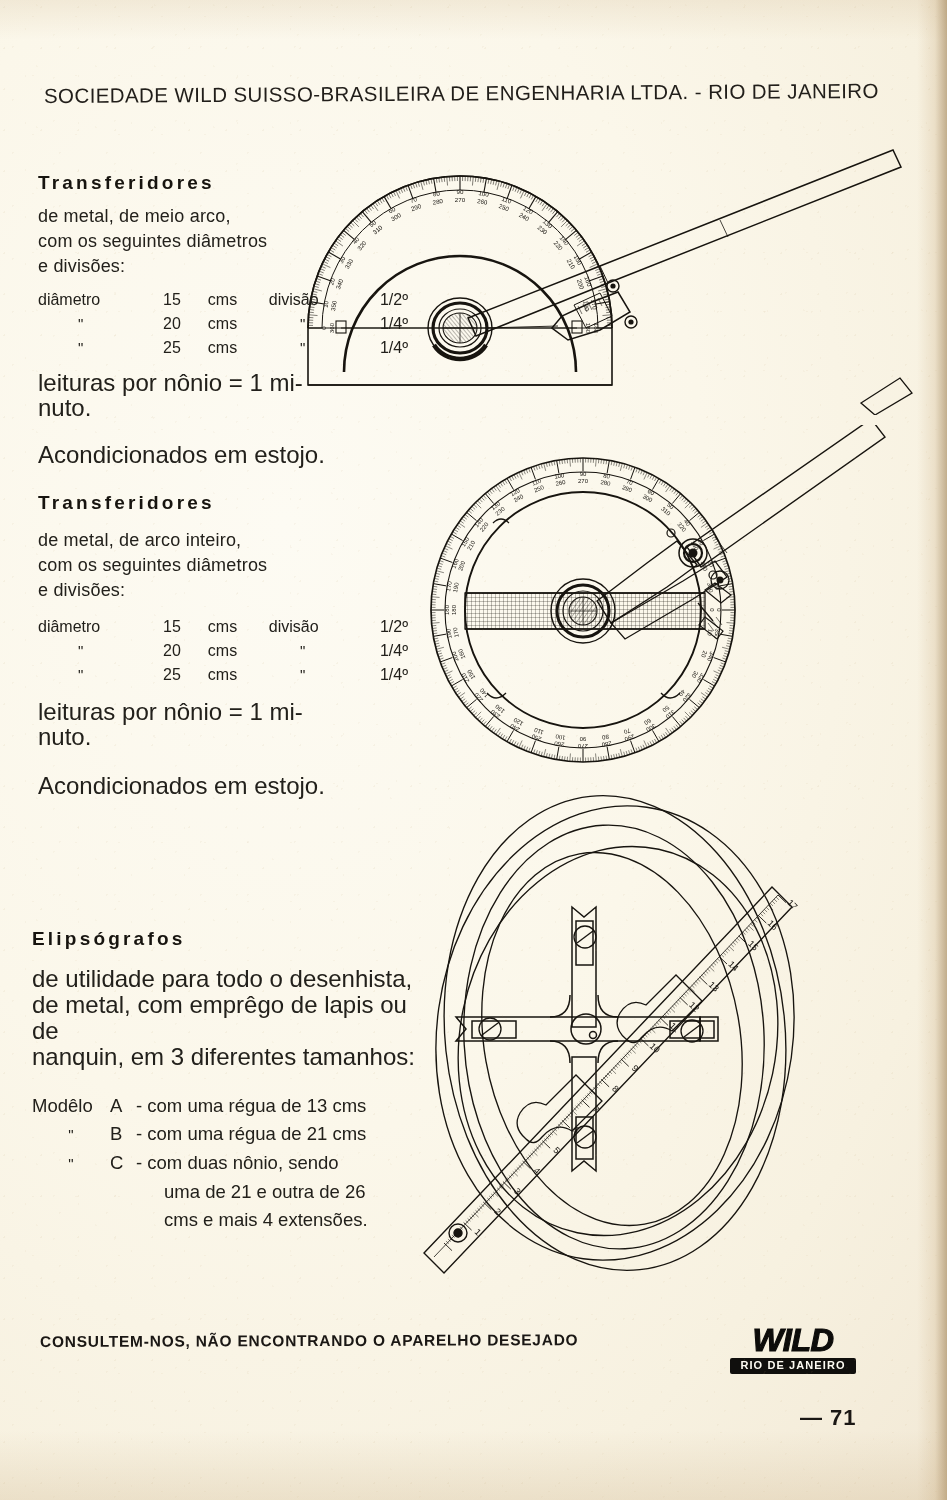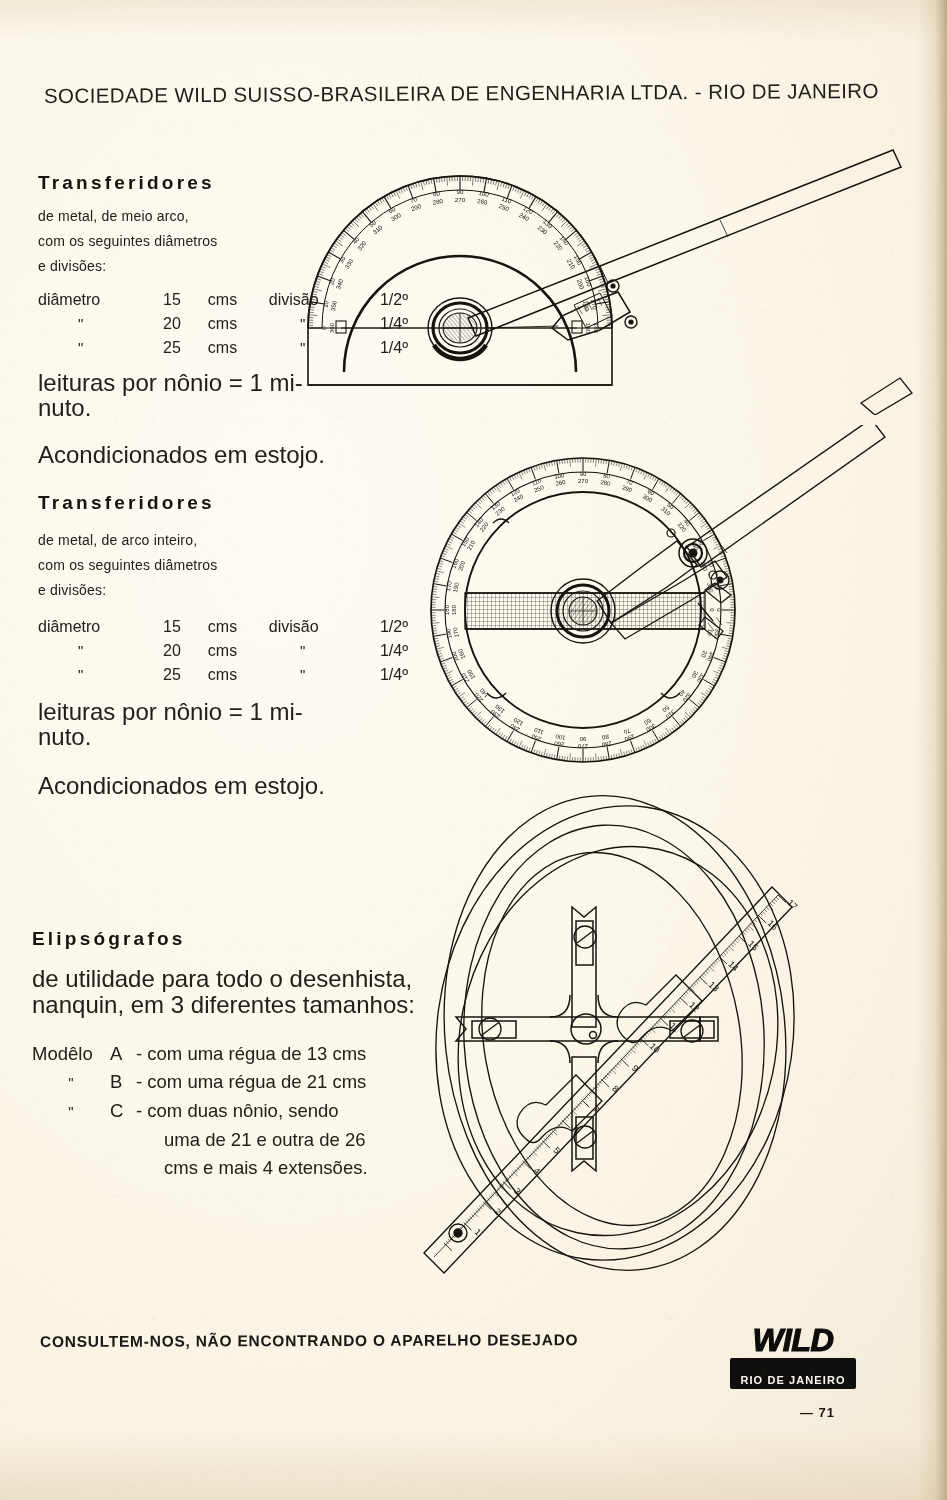--- a/index.html
+++ b/index.html
@@ -54,21 +54,21 @@
     transform-origin:left center;
   }
 
   
   .col{position:absolute;left:38px;width:370px;}
   .sec-title{
     font-size:19px;font-weight:bold;letter-spacing:3.2px;
     color:#17140f;margin:0 0 10px 0;
   }
   .body-lg{
-    font-size:14px;line-height:25px;color:#22201b;
+    font-size:18px;line-height:25px;color:#22201b;
     letter-spacing:.2px;
   }
   .body-lg .ln{white-space:nowrap;}
   .spread{display:flex;justify-content:space-between;}
   .spec{
     font-size:16px;line-height:24px;color:#22201b;
     margin-top:9px;
   }
   .spec-row{display:flex;white-space:nowrap;gap:20px;}
   .c-label{width:96px;display:inline-block;}
@@ -104,25 +104,25 @@
     font-size:31px;font-weight:bold;font-style:italic;
     letter-spacing:-0.5px;color:#0d0c0a;line-height:1;
     text-align:center;
     font-family:"Liberation Sans", sans-serif;
     -webkit-text-stroke:1.1px #0d0c0a;
     transform:scaleX(1.05);
   }
   .logo-bar{
     margin-top:2px;background:#100f0d;color:#fdfbf3;
     font-size:11px;font-weight:bold;letter-spacing:1.1px;
-    text-align:center;padding:16px 0 3px 0;border-radius:2px;
+    text-align:center;padding:1px 0 3px 0;border-radius:2px;
   }
   .page-no{
     position:absolute;left:800px;top:1405px;
-    font-size:13px;font-weight:bold;color:#1a1714;letter-spacing:1px;
+    font-size:22px;font-weight:bold;color:#1a1714;letter-spacing:1px;
   }
 
   
   .fig{position:absolute;}
   #fig-half{left:300px;top:140px;}
   #fig-full{left:415px;top:425px;}
   #fig-ellip{left:400px;top:765px;}
   svg{display:block;}
   .ink{fill:none;stroke:#17140f;}
 </style>
@@ -1253,20 +1253,21 @@
       <div>leituras por nônio = 1 mi-</div>
       <div>nuto.</div>
     </div>
     <div class="after" style="margin-top:24px;">Acondicionados em estojo.</div>
   </div>
 
   <div class="col-wide" style="top:928px;">
     <div class="sec-title">Elipsógrafos</div>
     <div class="body-md" style="margin-top:16px;">
       <div>de utilidade para todo o desenhista,</div>
+      <div>de metal, com emprêgo de lapis ou de</div>
       <div>nanquin, em 3 diferentes tamanhos:</div>
     </div>
     <div class="model-list">
       <div class="model-row">
         <span class="m-pre">Modêlo</span><span class="m-letter">A</span><span>- com uma régua de 13 cms</span>
       </div>
       <div class="model-row">
         <span class="m-pre d">"</span><span class="m-letter">B</span><span>- com uma régua de 21 cms</span>
       </div>
       <div class="model-row">

